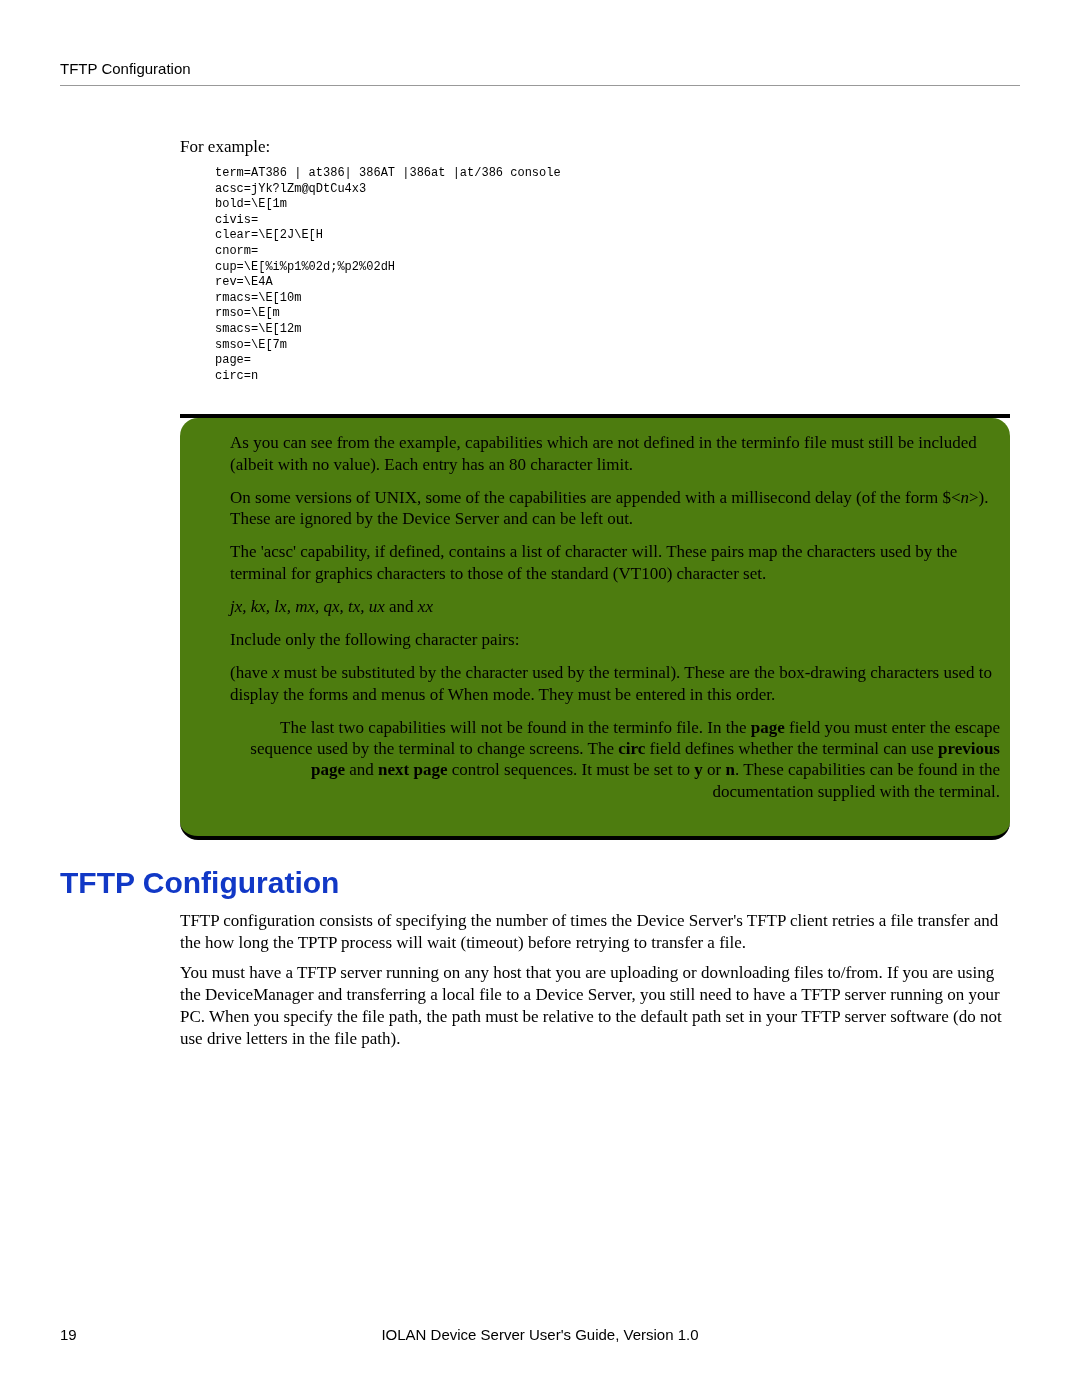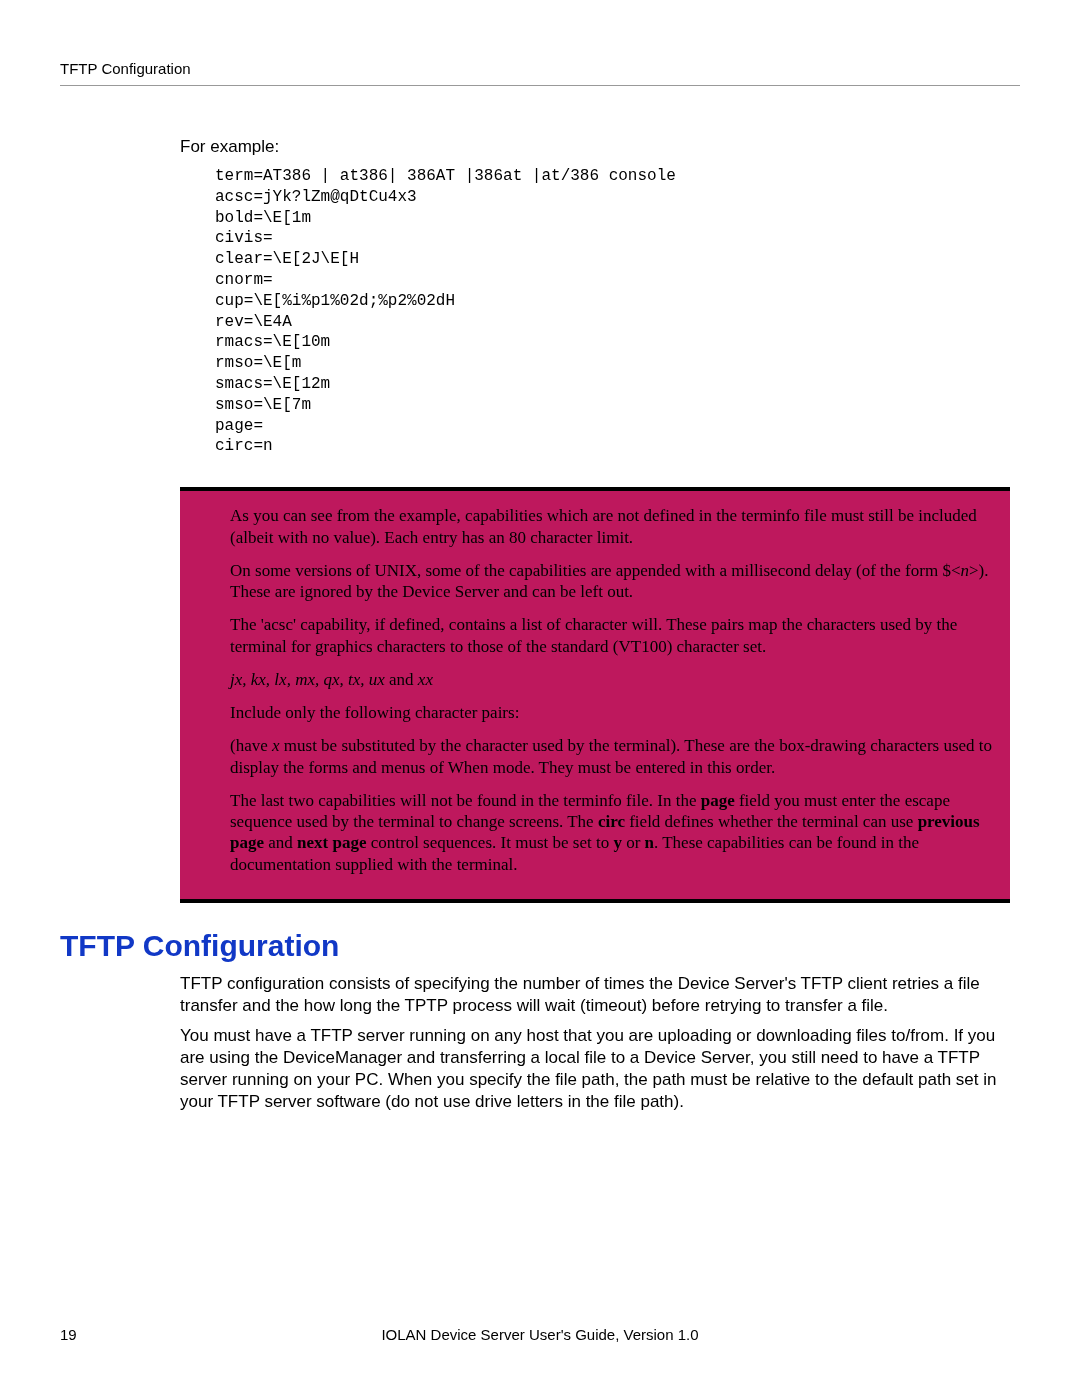--- a/index.html
+++ b/index.html
@@ -24,50 +24,52 @@
     color: #000;
     padding-bottom: 8px;
     border-bottom: 1px solid #999;
     margin-bottom: 50px;
   }
   .content-indent {
     margin-left: 120px;
     margin-right: 10px;
   }
   .para {
-    font-family: Liberation Sans, sans-serif;
+    font-family: Liberation Serif, serif;
     font-size: 17px;
     line-height: 1.3;
     margin: 4px 0 8px 0;
   }
   .code-block {
     font-family: "Courier New", Courier, monospace;
-    font-size: 16px;
+    font-size: 12px;
     white-space: pre;
     line-height: 1.3;
     margin: 6px 0 20px 35px;
   }
   .rule-thick {
     border: none;
     border-top: 4px solid #000;
     margin: 30px 0 0 0;
   }
   .note-box {
-    background: #be185d;
+    background: #4d7c0f;
     padding: 14px 10px 14px 50px;
     border-bottom: 4px solid #000;
+    border-radius: 18px;
   }
   .note-box p {
     font-family: "Times New Roman", Times, serif;
     font-size: 17px;
     line-height: 1.25;
     margin: 0 0 12px 0;
   }
   .note-box p:last-child {
-    margin-bottom: 10px;
+    margin-bottom: 20px;
+    text-align: right;
   }
   .italic { font-style: italic; }
   .bold { font-weight: bold; }
   .h1 {
     font-family: Arial, Helvetica, sans-serif;
     font-weight: bold;
     font-size: 30px;
     color: #1138c6;
     margin: 26px 0 10px 0;
   }

